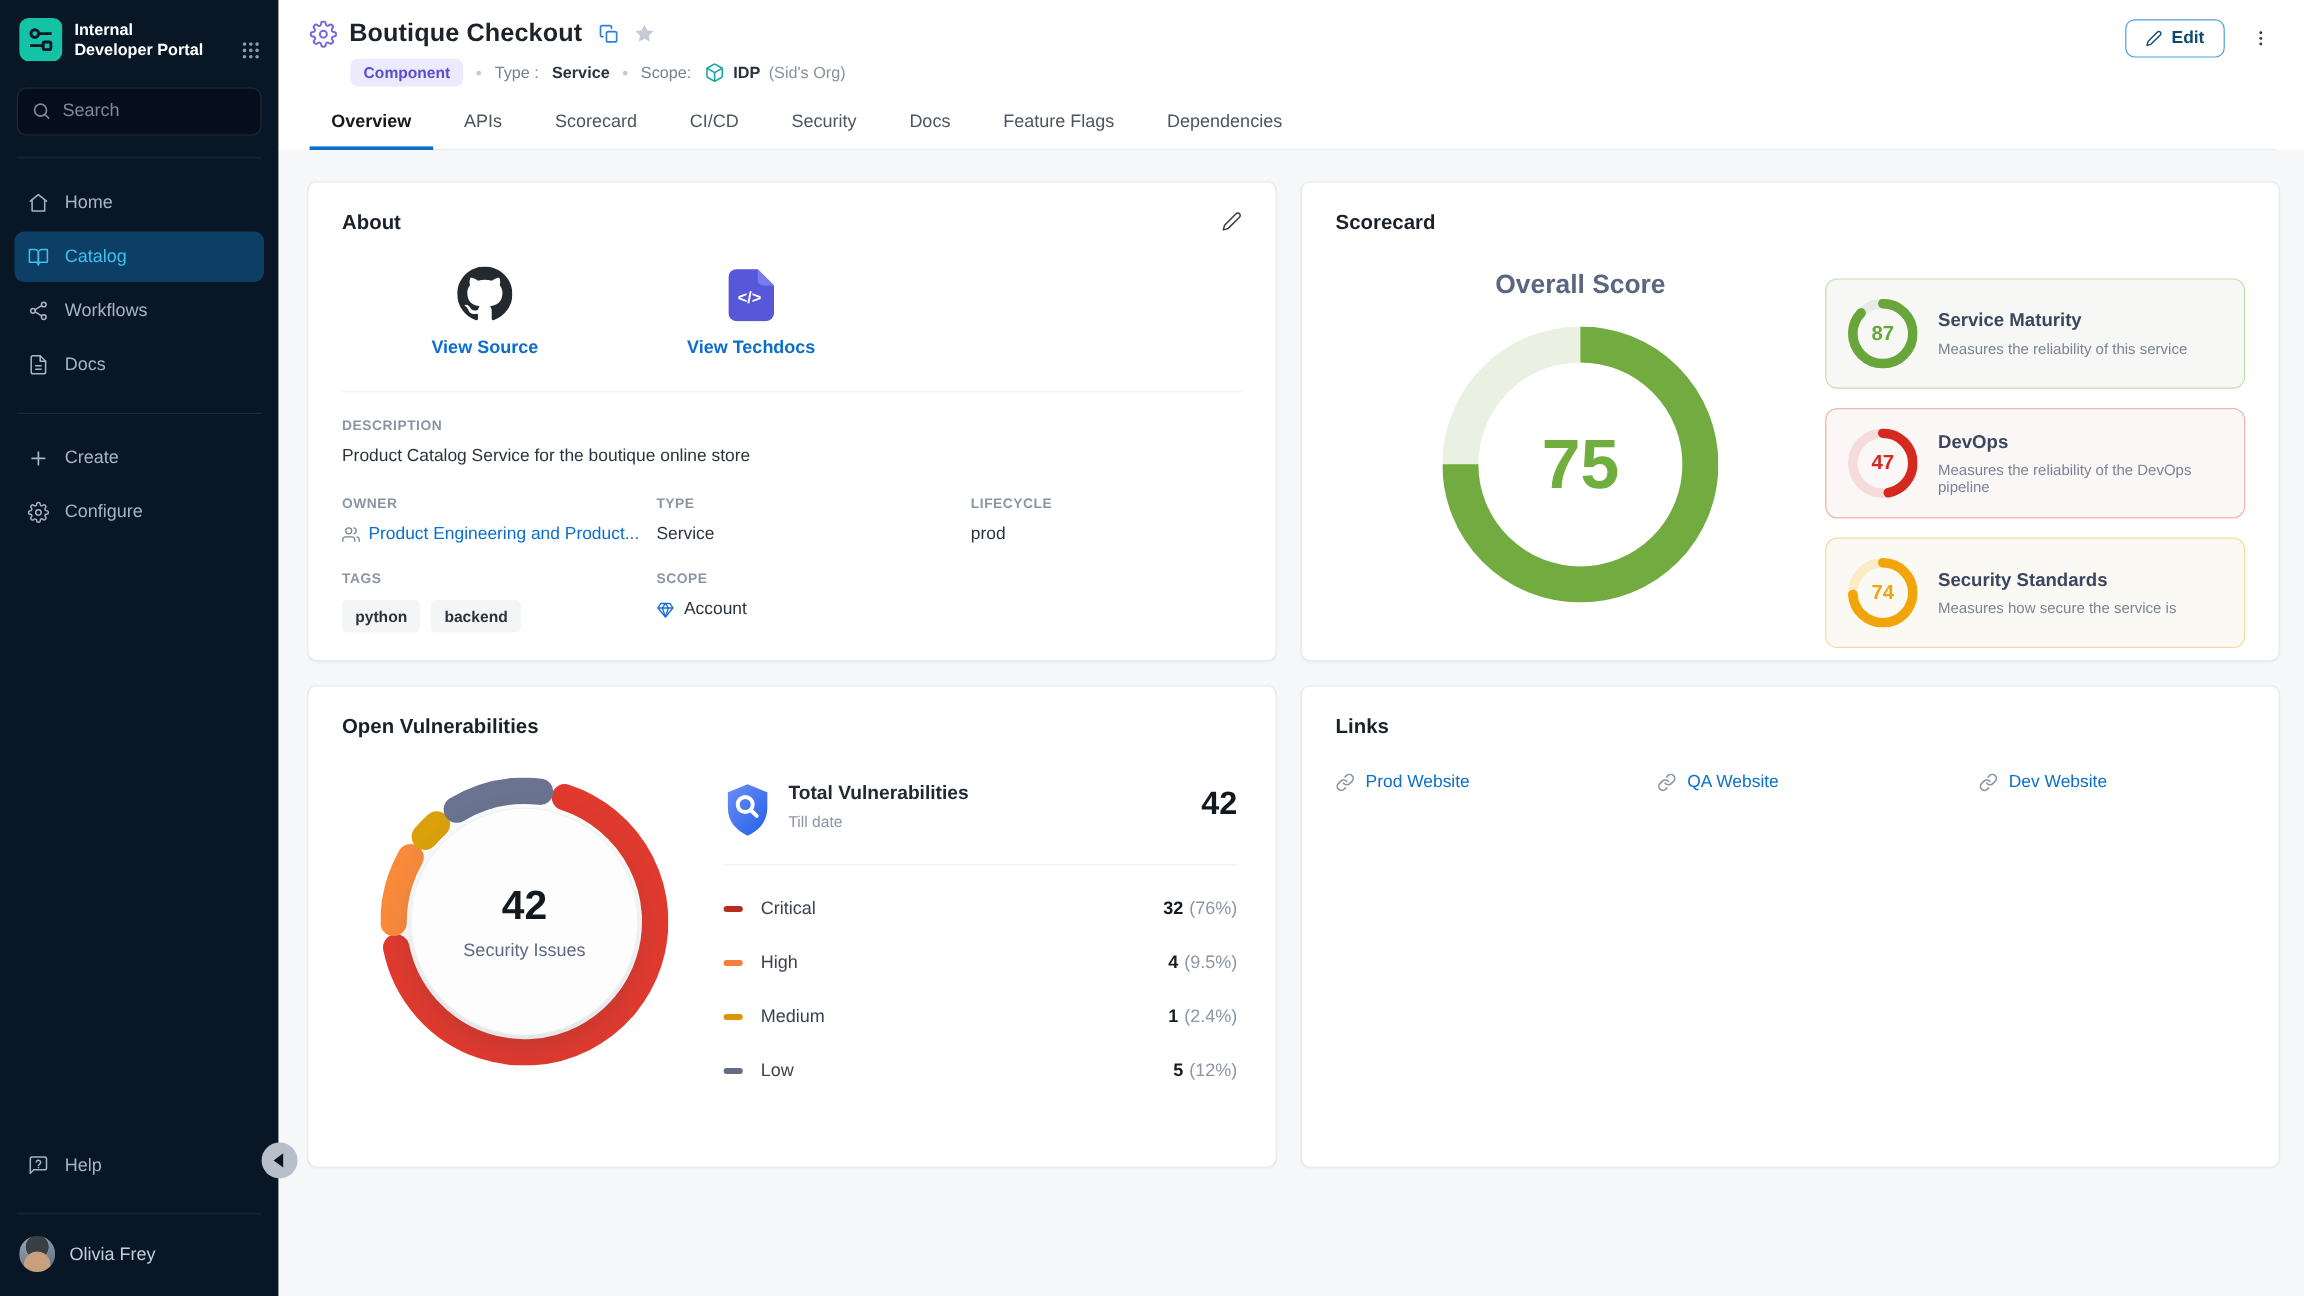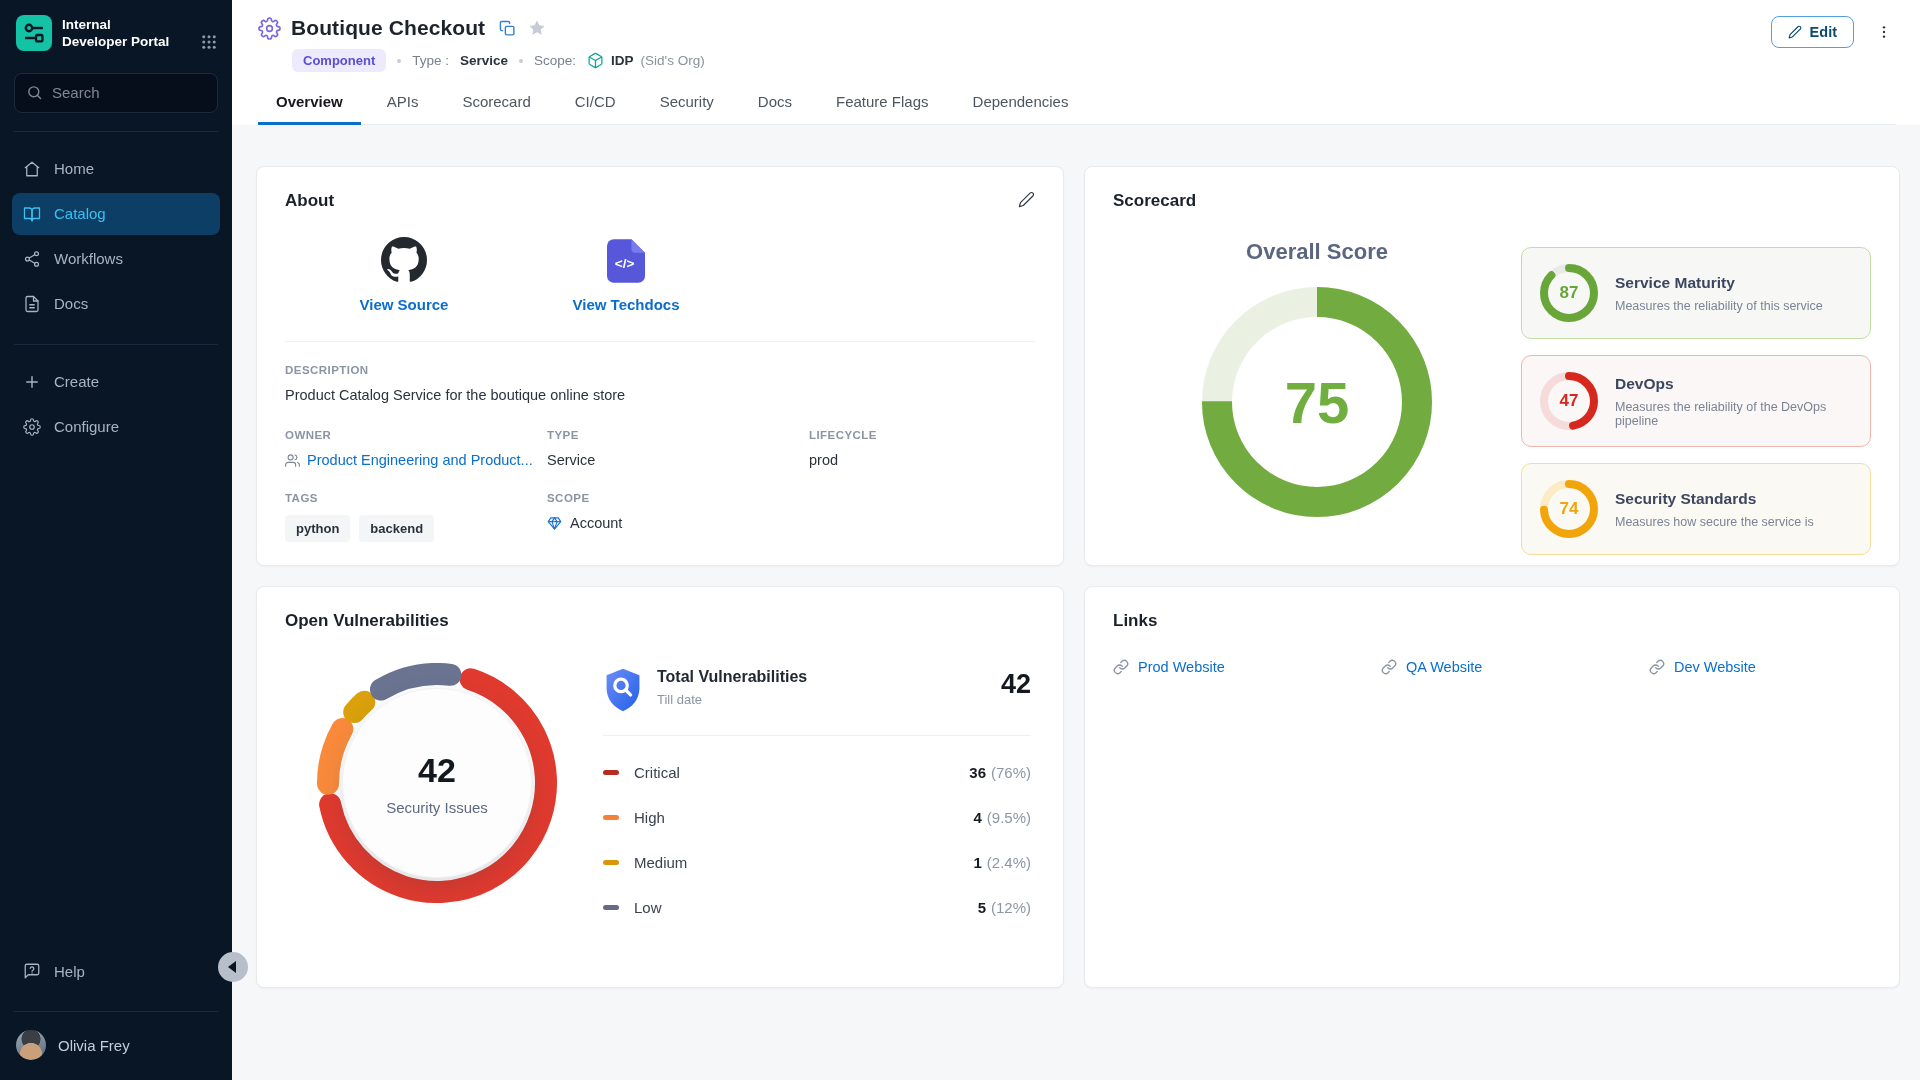--- a/index.html
+++ b/index.html
@@ -24,21 +24,21 @@
   .avatar { width:30px; height:30px; border-radius:50%; flex:none;
     background:
       radial-gradient(circle at 50% 80%, #c8a07b 0 38%, rgba(0,0,0,0) 40%),
       radial-gradient(circle at 50% 30%, #3a3f46 0 36%, rgba(0,0,0,0) 38%),
       linear-gradient(160deg,#9aa8b8,#5d6a79); }
   .user-name { color:#c3cdd9; font-size:15px; }
   .collapse-handle { position:absolute; left:218px; top:952px; width:30px; height:30px; background:#b7bfcb; border-radius:50%; display:flex; align-items:center; justify-content:center; z-index:20; cursor:pointer; }
   .collapse-handle .tri { width:0; height:0; border-top:6px solid transparent; border-bottom:6px solid transparent; border-right:8px solid #0d1420; margin-right:2px; }
 
   
-  .main { margin-left:232px; height:100%; display:flex; flex-direction:column;gap:15px; }
+  .main { margin-left:232px; height:100%; display:flex; flex-direction:column; }
   .page-header { background:#ffffff; padding:16px 24px 0 26px; position:relative; }
   .title-row { display:flex; align-items:center; gap:10px; }
   .page-title { font-size:21px; font-weight:700; color:#1d232b; letter-spacing:.1px; }
   .title-icons { display:flex; align-items:center; gap:12px; margin-left:4px; }
   .header-actions { position:absolute; right:24px; top:16px; display:flex; align-items:center; gap:18px; }
   .edit-btn { display:flex; align-items:center; gap:8px; border:1px solid #4f9fe2; color:#0c4a6e; background:#fff; border-radius:8px; padding:7px 16px; font-size:14.5px; font-weight:600; cursor:pointer; font-family:inherit; }
   .kebab { cursor:pointer; color:#30363d; padding:4px; }
   .breadcrumb { display:flex; align-items:center; gap:11px; margin:9px 0 0 34px; }
   .badge { background:#eceafc; color:#594dd0; border-radius:6px; padding:4px 11px; font-size:13px; font-weight:600; }
   .bullet { width:4px; height:4px; border-radius:50%; background:#c6ccd6; flex:none; }
@@ -520,21 +520,21 @@
             </div>
             <div class="tv-val">42</div>
           </div>
 
           <div class="hdivider" style="margin-top:22px;"></div>
 
           <div class="legend">
             <div class="legend-row">
               <span class="dash" style="background: rgb(183, 44, 32);"></span>
               <span class="legend-label">Critical</span>
-              <span class="legend-val"><span>36</span><span class="legend-pct">(76%)</span></span>
+              <span class="legend-val"><span>32</span><span class="legend-pct">(76%)</span></span>
             </div>
             <div class="legend-row">
               <span class="dash" style="background: rgb(246, 128, 59);"></span>
               <span class="legend-label">High</span>
               <span class="legend-val"><span>4</span><span class="legend-pct">(9.5%)</span></span>
             </div>
             <div class="legend-row">
               <span class="dash" style="background: rgb(217, 150, 10);"></span>
               <span class="legend-label">Medium</span>
               <span class="legend-val"><span>1</span><span class="legend-pct">(2.4%)</span></span>

